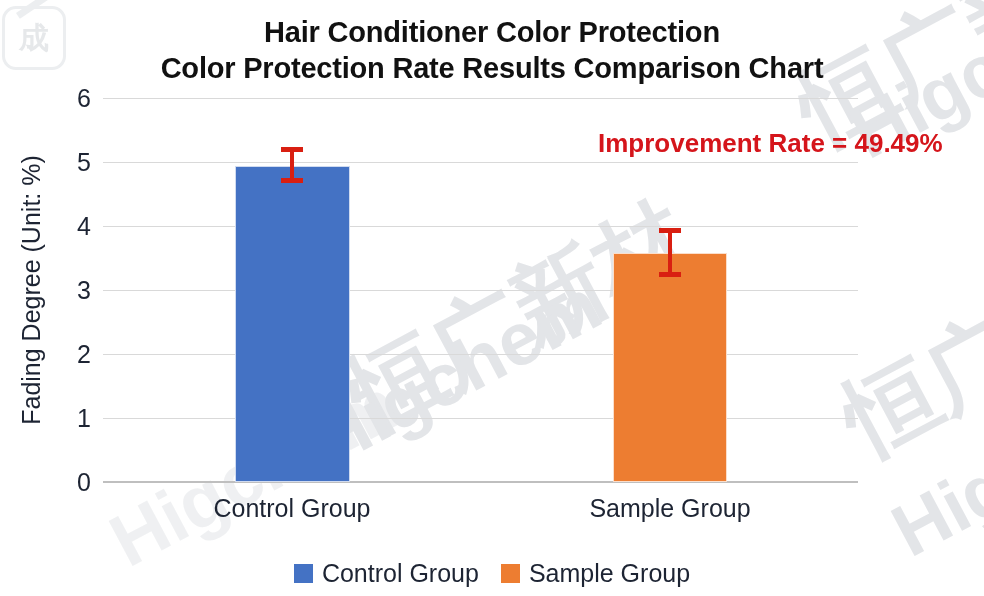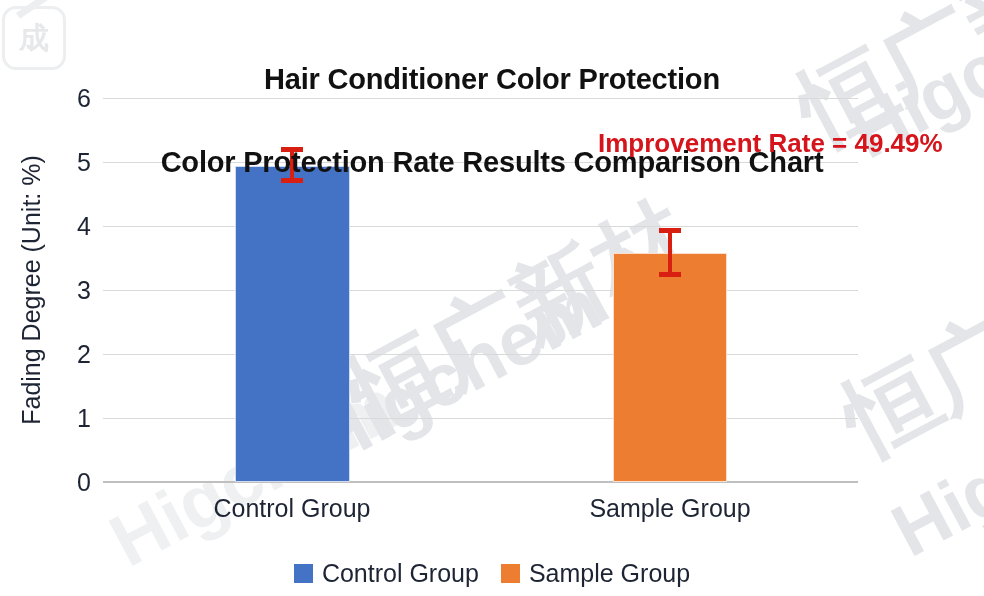--- a/index.html
+++ b/index.html
@@ -49,21 +49,20 @@
     text-align:center;
     z-index:3;
   }
   .title-line {
     font-family:"Liberation Sans", sans-serif;
     font-weight:700;
     font-size:29px;
     line-height:36px;
     color:#111111;
     letter-spacing:-0.2px;
-    margin-top:47px;
   }
 
   
   .plot {
     position:absolute;
     left:103px; top:98px;
     width:755px; height:384px;
     z-index:2;
   }
   .gridline {

